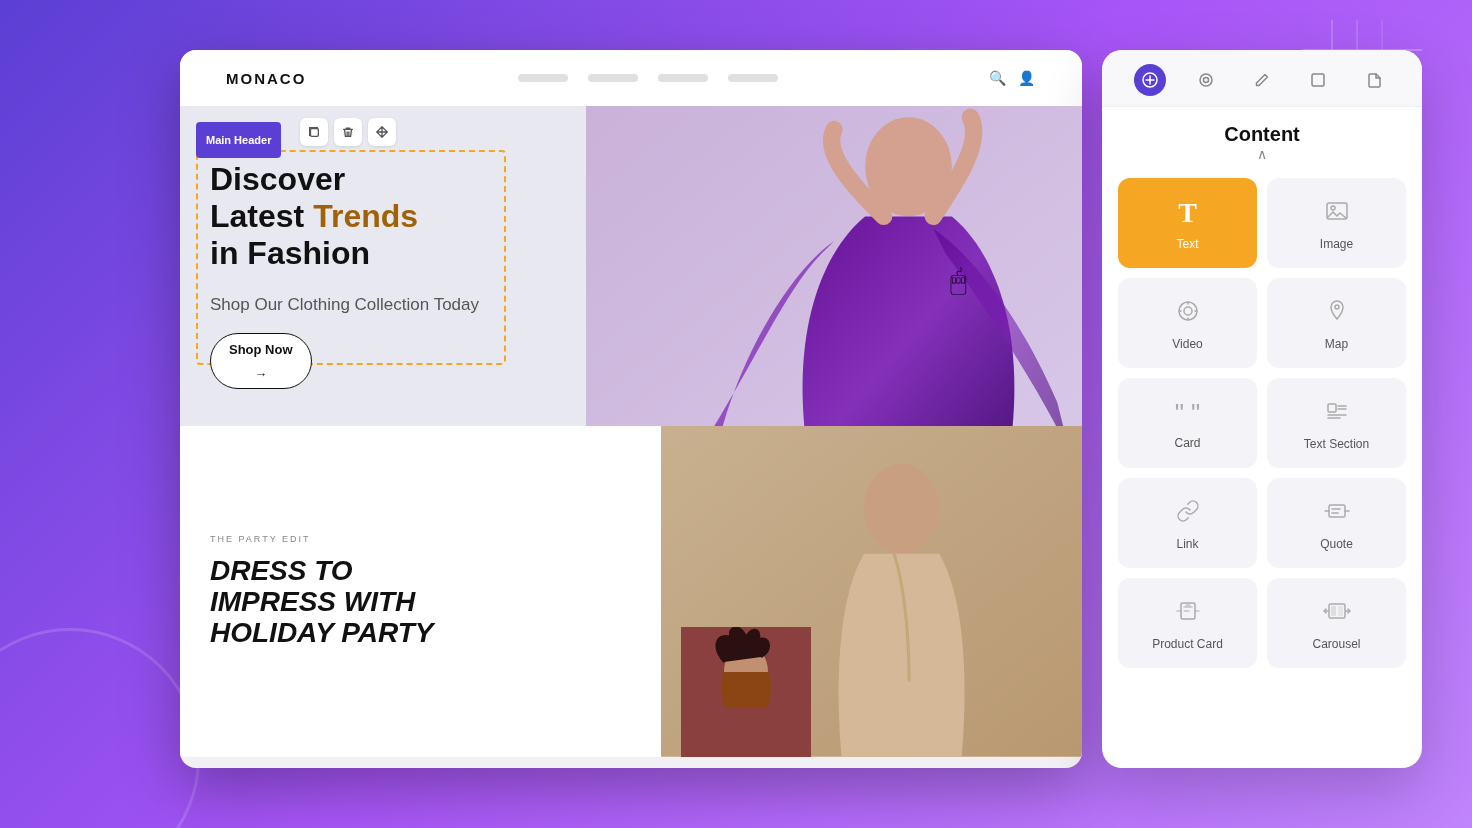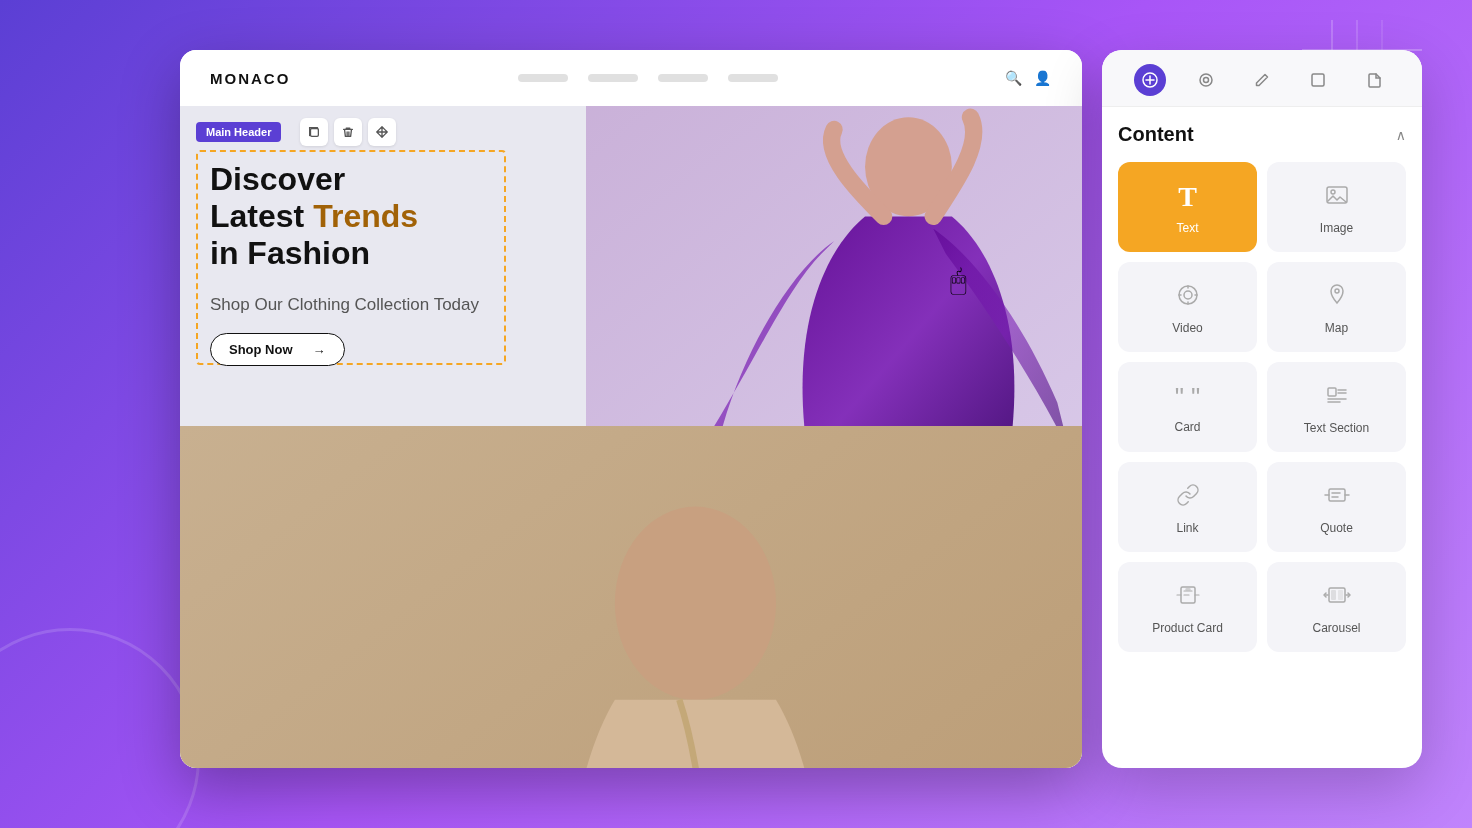--- a/index.html
+++ b/index.html
@@ -40,21 +40,21 @@
       flex: 1;
       background: #f0f0f5;
       border-radius: 16px;
       overflow: hidden;
       box-shadow: 0 20px 60px rgba(0,0,0,0.3);
     }
 
     
     .nav-bar {
       background: white;
-      padding: 0 30px;
+      padding: 0 46px;
       height: 56px;
       display: flex;
       align-items: center;
       justify-content: space-between;
     }
     .nav-logo {
       font-weight: 800;
       font-size: 15px;
       letter-spacing: 2px;
       color: #111;
@@ -83,21 +83,21 @@
       overflow: hidden;
     }
     .hero-selected-badge {
       position: absolute;
       top: 16px;
       left: 16px;
       background: #5b3fd4;
       color: white;
       font-size: 11px;
       font-weight: 600;
-      padding: 4px 10px;
+      padding: 12px 10px;
       border-radius: 4px;
       z-index: 10;
     }
     .hero-toolbar {
       position: absolute;
       top: 12px;
       left: 120px;
       display: flex;
       gap: 6px;
       z-index: 10;
@@ -141,29 +141,30 @@
       color: #a16207;
     }
     .hero-subtitle {
       font-size: 17px;
       color: #555;
       margin-bottom: 18px;
     }
     .hero-cta {
       display: inline-flex;
       align-items: center;
-      gap: 20px;
+      gap: 8px;
       border: 1.5px solid #111;
       border-radius: 50px;
       padding: 8px 18px;
       font-size: 13px;
       font-weight: 600;
       color: #111;
       background: white;
       cursor: pointer;
+      flex-direction: column;
     }
     .hero-image {
       position: absolute;
       right: 0;
       top: 0;
       bottom: 0;
       width: 55%;
       background: linear-gradient(to bottom, #c9b8d8, #d4c0e0);
       overflow: hidden;
     }
@@ -236,20 +237,21 @@
       background: #5b3fd4;
       color: white;
     }
 
     
     .panel-content-header {
       display: flex;
       justify-content: space-between;
       align-items: center;
       padding: 16px 16px 8px;
+      flex-direction: column;
     }
     .panel-content-title {
       font-size: 20px;
       font-weight: 700;
       color: #111;
     }
     .panel-collapse-btn {
       color: #888;
       font-size: 14px;
       cursor: pointer;
@@ -397,20 +399,28 @@
           <path d="M200 140 C170 160 130 220 110 290 L90 310 C130 250 160 180 190 150 Z" fill="url(#dress1)" opacity="0.7"></path>
           <path d="M280 130 C310 150 350 200 380 270 L390 310 C360 250 320 190 290 150 Z" fill="url(#dress1)" opacity="0.6"></path>
 
           <path d="M240 120 C220 100 190 70 200 50" stroke="#d4a090" stroke-width="14" fill="none" stroke-linecap="round"></path>
           <path d="M280 120 C300 90 320 60 310 40" stroke="#d4a090" stroke-width="14" fill="none" stroke-linecap="round"></path>
         </svg>
       </div>
     </div>
 
     <div class="second-section">
+      <div class="second-left">
+        <div class="second-category">THE PARTY EDIT</div>
+        <div class="second-title">
+          <div>DRESS TO</div>
+          <div>IMPRESS WITH</div>
+          <div>HOLIDAY PARTY</div>
+        </div>
+      </div>
       <div class="second-right">
 
         <svg width="100%" height="100%" viewBox="0 0 280 220" preserveAspectRatio="xMidYMid slice">
           <defs>
             <linearGradient id="bg2" x1="0%" y1="0%" x2="100%" y2="100%">
               <stop offset="0%" style="stop-color:#c8b090"></stop>
               <stop offset="100%" style="stop-color:#b89870"></stop>
             </linearGradient>
           </defs>
           <rect width="280" height="220" fill="url(#bg2)"></rect>

